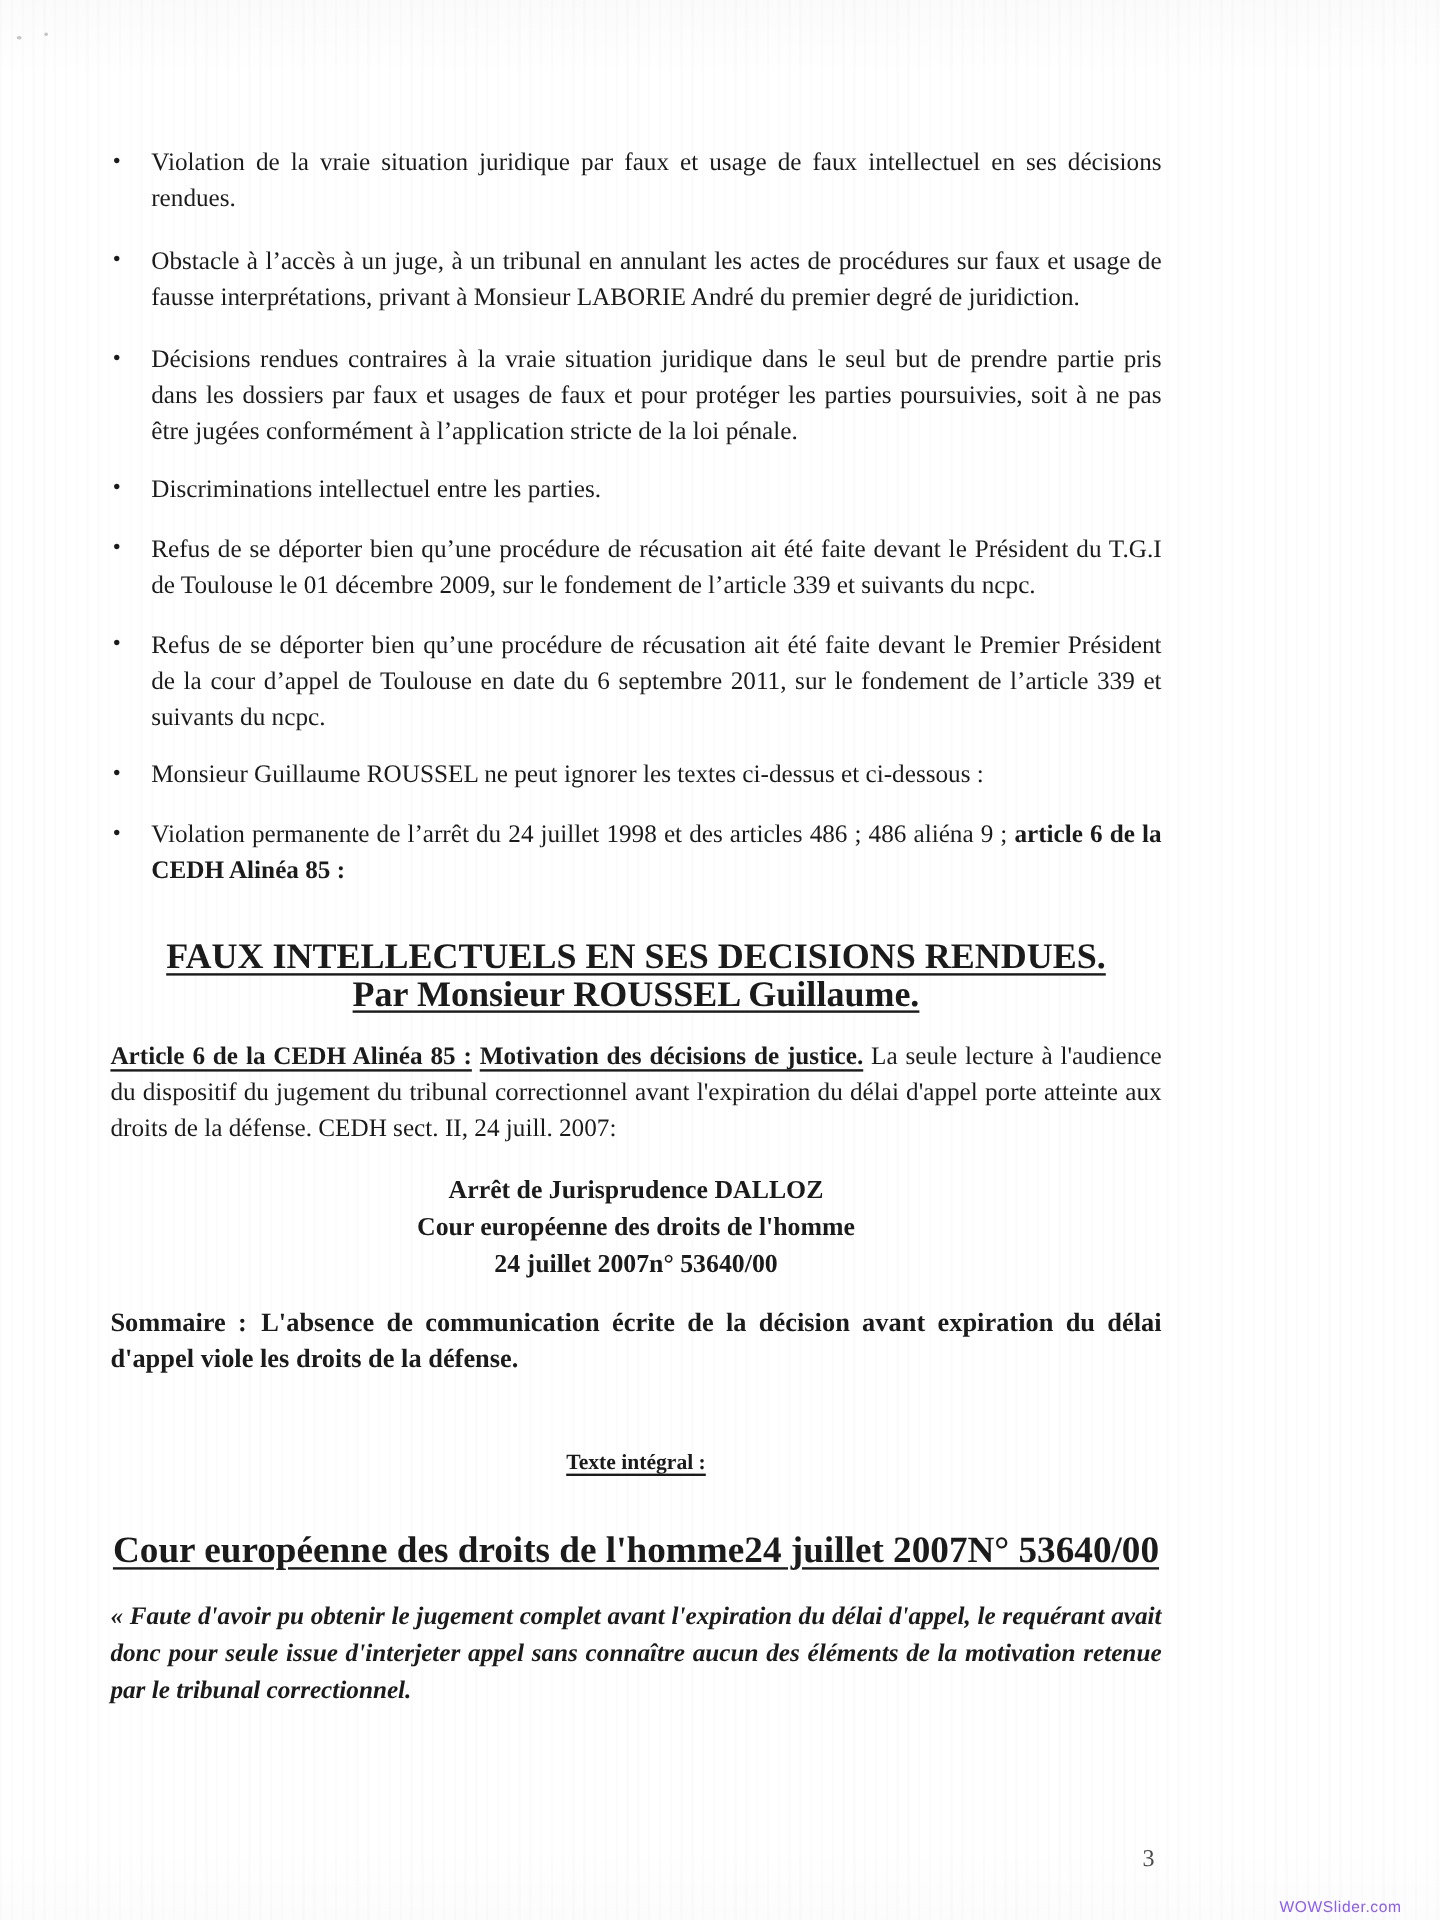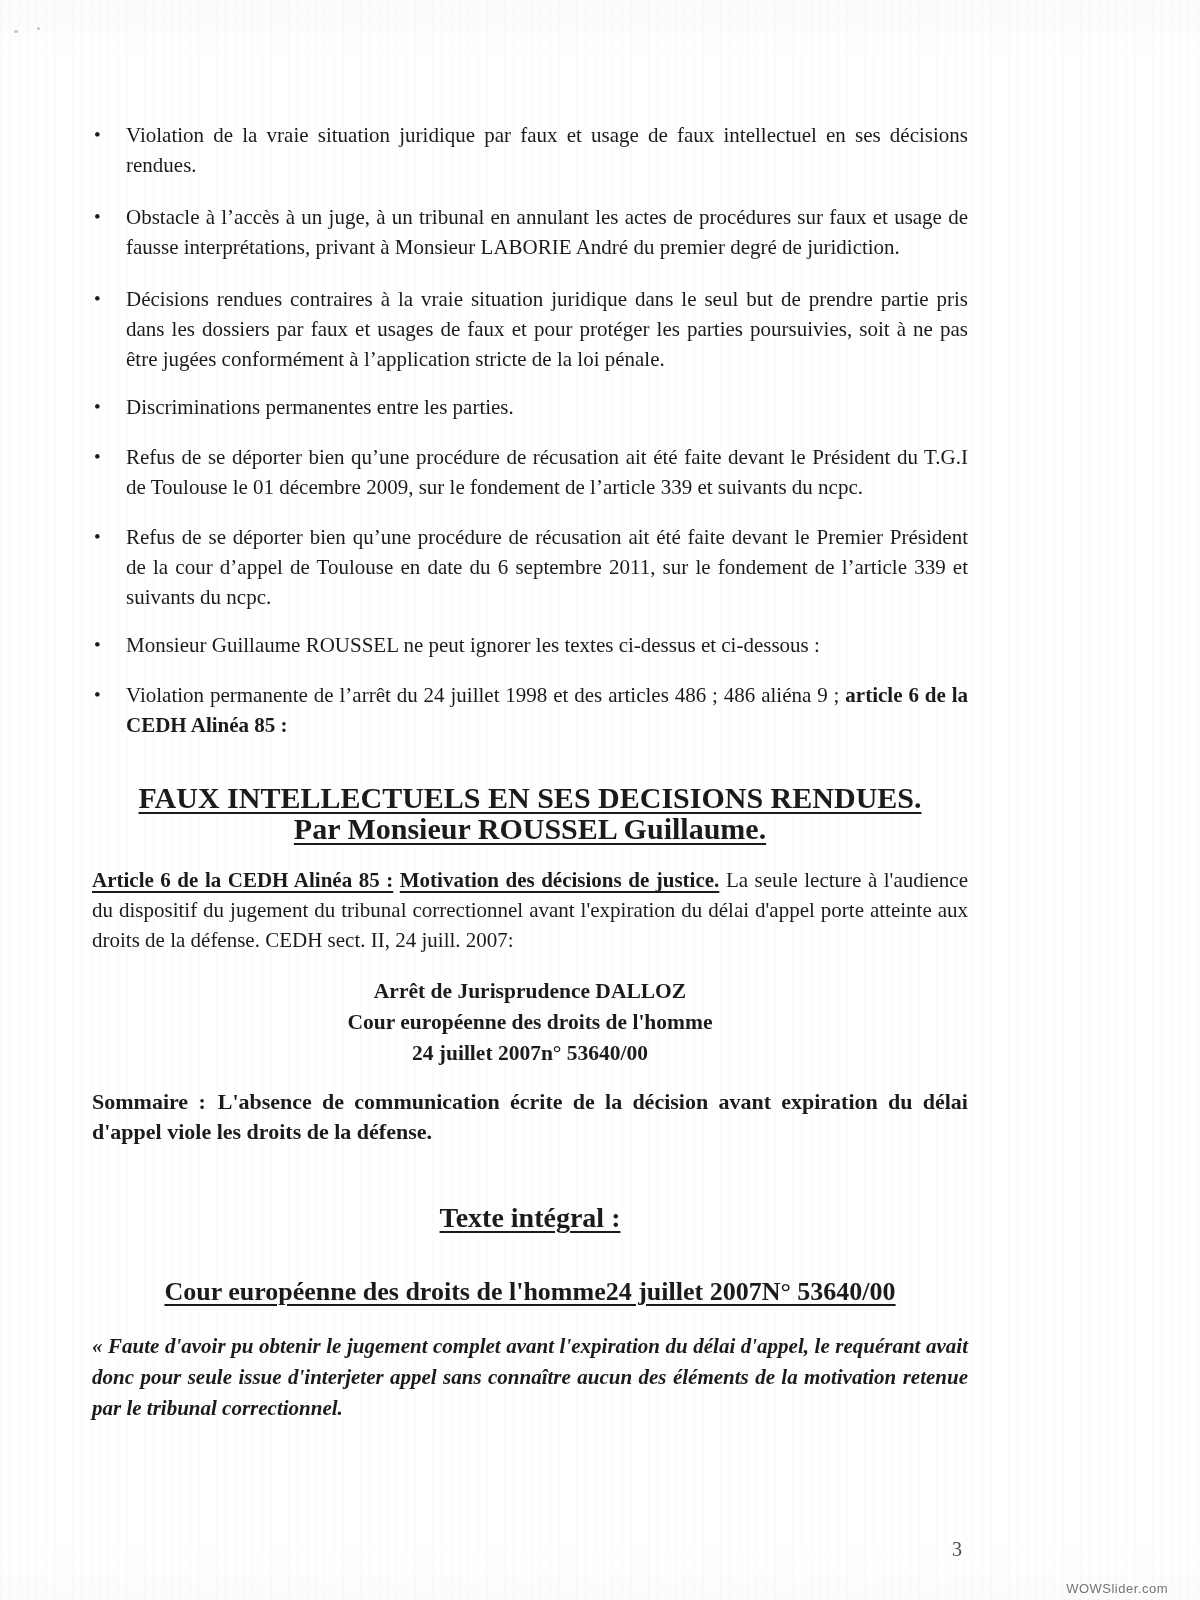--- a/index.html
+++ b/index.html
@@ -95,26 +95,26 @@
   .sommaire {
     margin-top: 18px;
     font-weight: bold;
     text-align: justify;
     font-size: 22px;
   }
   .sommaire .lbl { margin-right: 12px; }
 
   .texte-integral {
     margin-top: 56px;
-    font-size: 28px;
+    font-size: 18px;
   }
 
   .cour-heading {
     margin-top: 44px;
-    font-size: 26px;
+    font-size: 31px;
   }
 
   .quote {
     margin-top: 24px;
     font-weight: bold;
     font-style: italic;
     font-size: 21px;
     line-height: 31px;
     text-align: justify;
   }
@@ -126,21 +126,21 @@
     font-size: 20px;
     color: #4a4a4a;
   }
 
   .watermark {
     position: absolute;
     right: 32px;
     bottom: 4px;
     font-family: "Liberation Sans", "DejaVu Sans", sans-serif;
     font-size: 13px;
-    color: #737373;
+    color: #8b5cf6;
     letter-spacing: 0.5px;
   }
 </style>
 </head>
 <body>
 
 <div class="scan-overlay"></div>
 <div class="speck s1"></div>
 <div class="speck s2"></div>
 
@@ -154,21 +154,21 @@
     <div class="bullet mb22">
       <span class="dot">•</span>
       <p class="btext"><span>Obstacle à l’accès à un juge, à un tribunal en annulant les actes de procédures sur faux et usage de fausse interprétations, privant à Monsieur LABORIE André du premier degré de juridiction.</span></p>
     </div>
     <div class="bullet mb18">
       <span class="dot">•</span>
       <p class="btext"><span>Décisions rendues contraires à la vraie situation juridique dans le seul but de prendre partie pris dans les dossiers par faux et usages de faux et pour protéger les parties poursuivies, soit à ne pas être jugées conformément à l’application stricte de la loi pénale.</span></p>
     </div>
     <div class="bullet mb20">
       <span class="dot">•</span>
-      <p class="btext"><span>Discriminations permanentes entre les parties.</span></p>
+      <p class="btext"><span>Discriminations intellectuel entre les parties.</span></p>
     </div>
     <div class="bullet mb20">
       <span class="dot">•</span>
       <p class="btext"><span>Refus de se déporter bien qu’une procédure de récusation ait été faite devant le Président du T.G.I de Toulouse le 01 décembre 2009, sur le fondement de l’article 339 et suivants du ncpc.</span></p>
     </div>
     <div class="bullet mb18">
       <span class="dot">•</span>
       <p class="btext"><span>Refus de se déporter bien qu’une procédure de récusation ait été faite devant le Premier Président de la cour d’appel de Toulouse en date du 6 septembre 2011, sur le fondement de l’article 339 et suivants du ncpc.</span></p>
     </div>
     <div class="bullet mb20">

